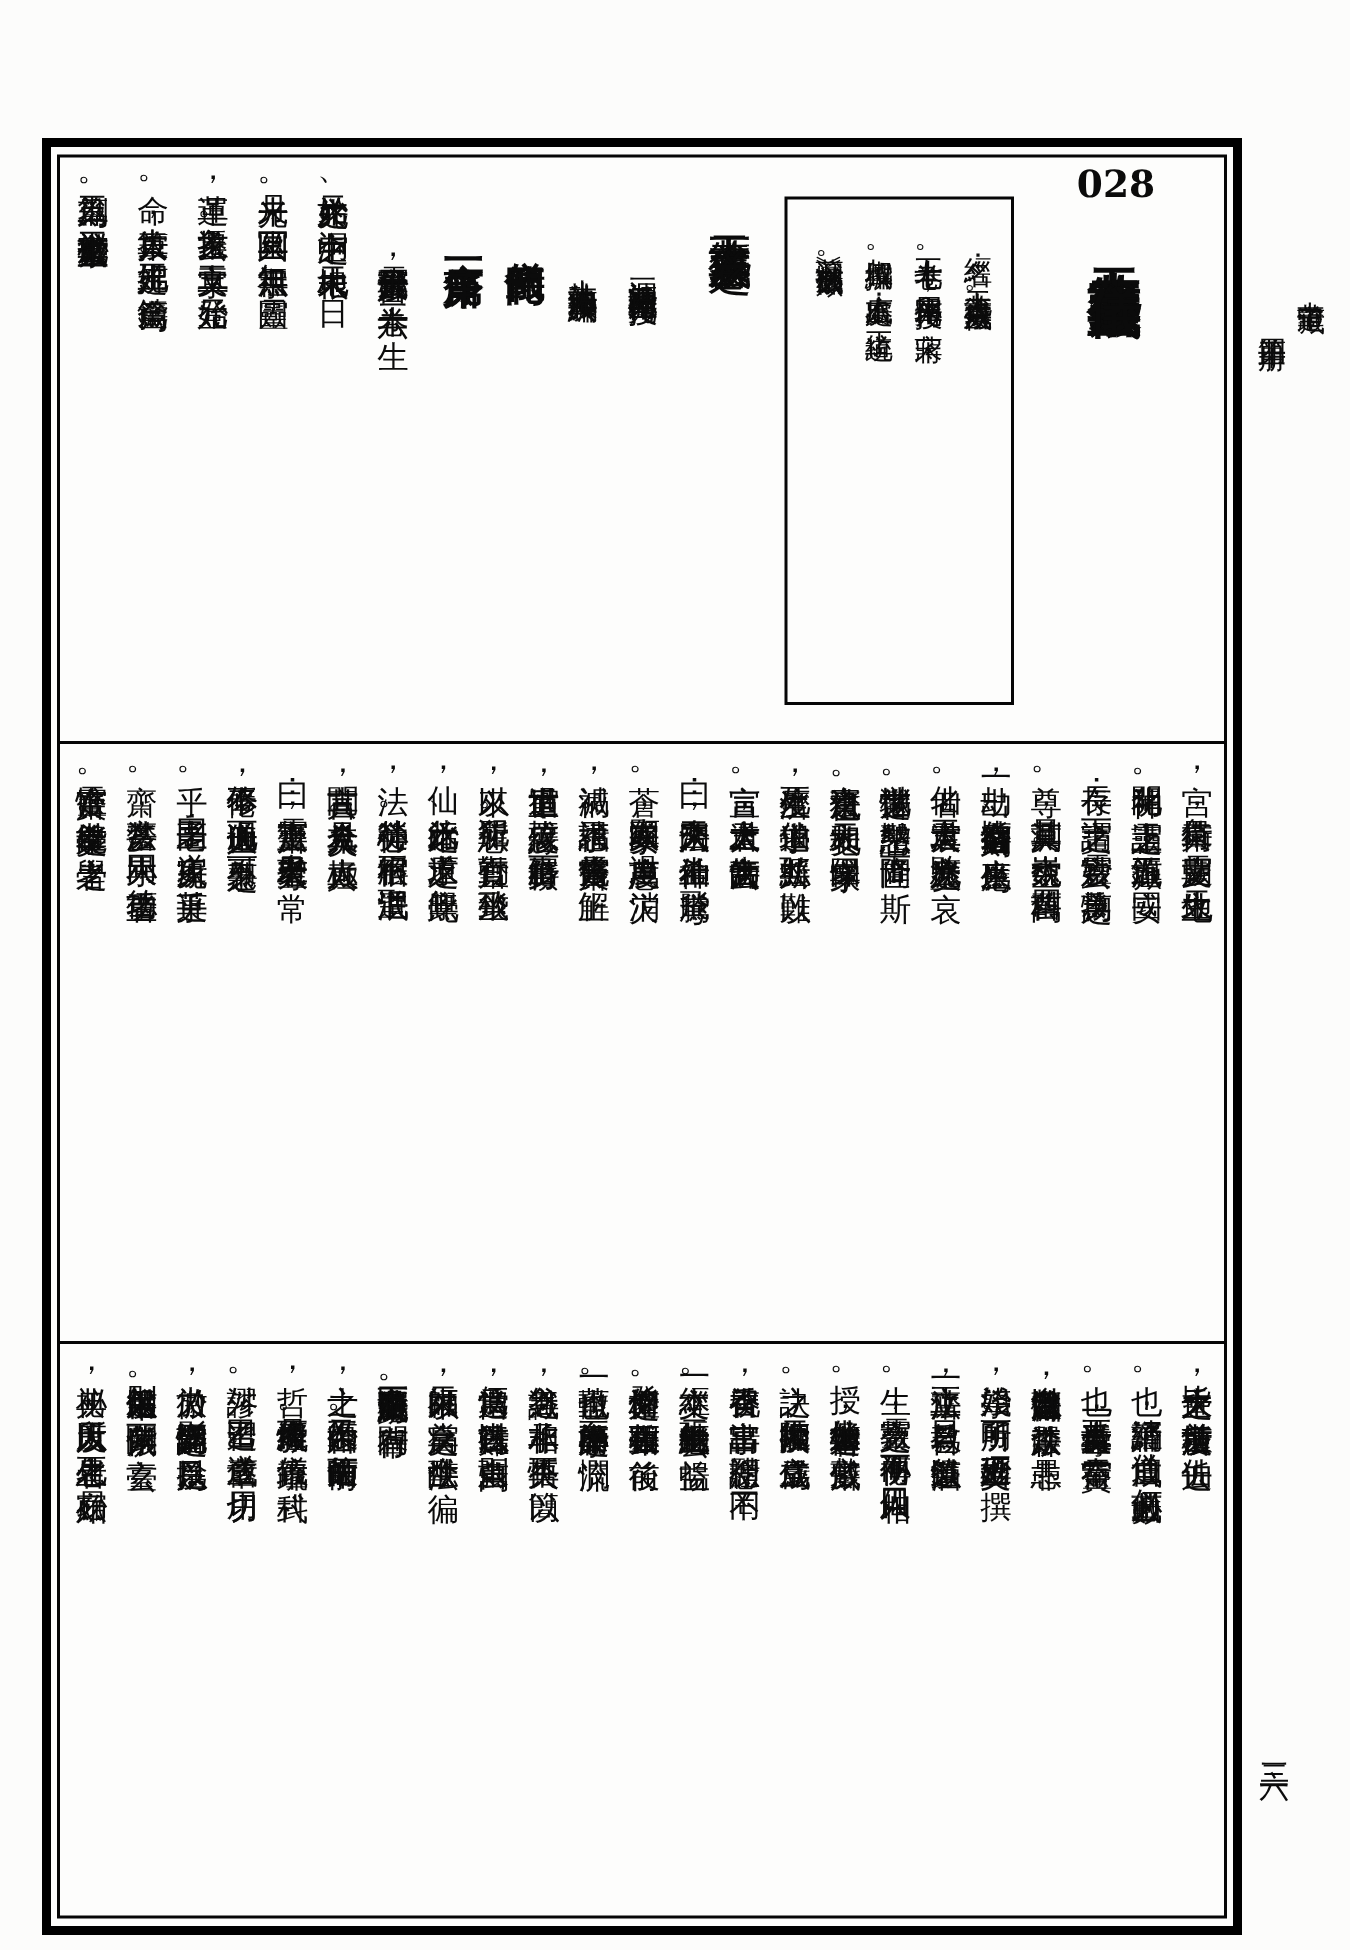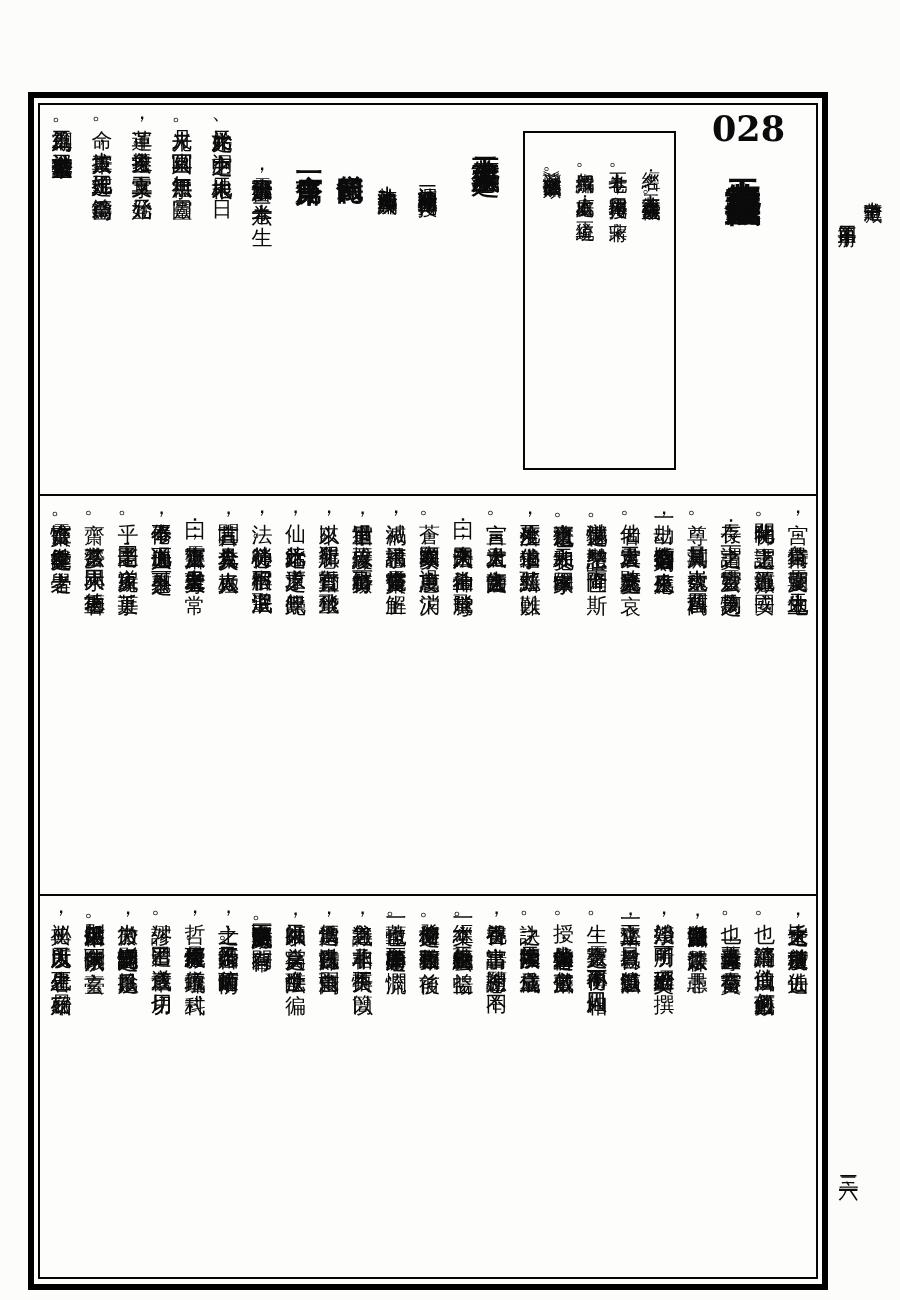--- a/index.html
+++ b/index.html
@@ -29,21 +29,21 @@
 
   
   .volume-label{position:absolute;left:834px;top:186px;height:420px;
     font-size:19px;letter-spacing:1px;line-height:26px;}
   .volume-label .part2{margin-top:24px;display:block;}
   .page-number{position:absolute;left:836px;top:1160px;height:90px;
     font-size:20px;letter-spacing:2px;line-height:26px;}
 
   
   .serial{position:absolute;left:712px;top:108px;width:64px;text-align:center;
-    font-size:35px;font-weight:bold;font-family:"DejaVu Serif","Liberation Serif",serif;}
+    font-size:25px;font-weight:bold;font-family:"DejaVu Serif","Liberation Serif",serif;}
   .main-title{position:absolute;left:721px;top:150px;height:350px;
     font-size:36px;font-weight:900;line-height:44px;letter-spacing:1.5px;}
   .colophon-box{position:absolute;left:523px;top:131px;width:153px;height:339px;
     border:2px solid #060606;box-sizing:border-box;}
   .colophon-cols{position:absolute;right:6px;top:24px;bottom:10px;
     writing-mode:vertical-rl;text-orientation:mixed;}
   .colophon-cols .tcol{line-height:33px;font-size:19px;letter-spacing:1px;}
   .juan-title{position:absolute;left:466px;top:134px;height:356px;
     font-size:29px;line-height:40px;letter-spacing:1px;}
   .attributions{position:absolute;left:368px;top:170px;height:292px;

